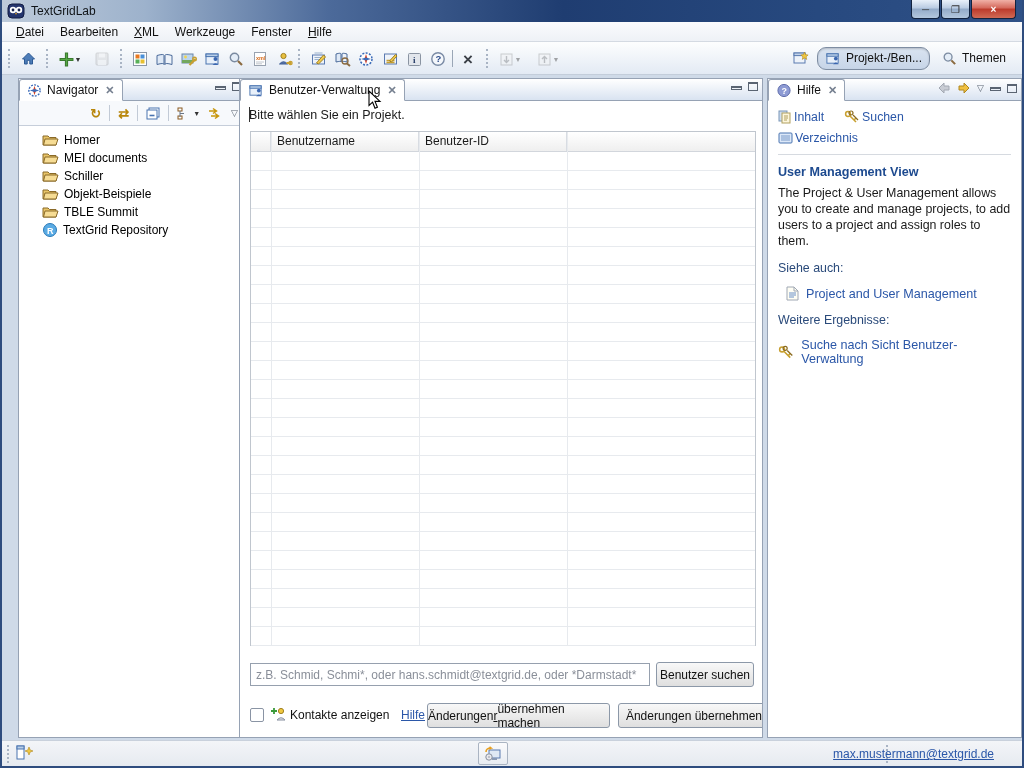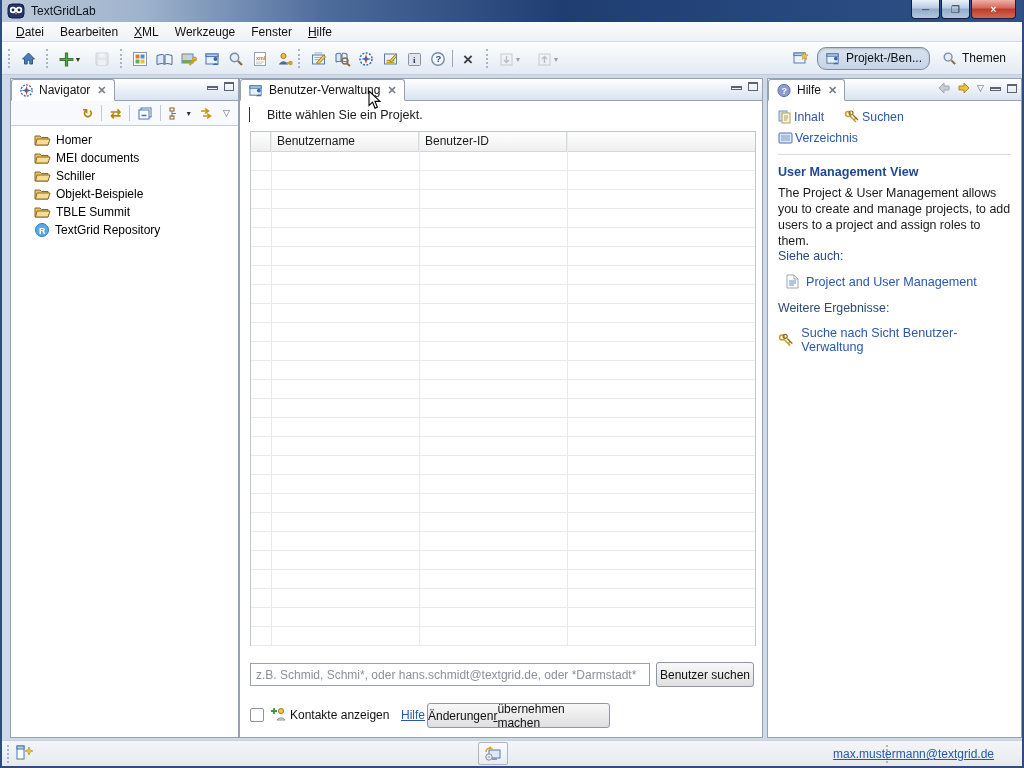--- a/index.html
+++ b/index.html
@@ -55,21 +55,21 @@
   
   .viewbar { position:absolute; top:22px; left:0; right:0; height:25px; background:#f7f9fc; border-bottom:1px solid #c6ceda;
     display:flex; align-items:center; justify-content:flex-end; gap:8px; padding-right:8px; }
   .viewbar .vsep { width:1px; height:16px; background:#c2cad6; }
   .gold { color:#b8860b; font-weight:bold; }
   .tree { position:absolute; top:48px; left:0; right:0; bottom:0; background:#fff; padding-top:4px; }
   .tree-row { height:18px; display:flex; align-items:center; gap:5px; padding-left:23px; font-size:12px; color:#000; }
 
   
   .econtent { position:absolute; top:22px; left:0; right:0; bottom:0; background:#fff; overflow:hidden; }
-  .msg { position:absolute; top:7px; left:27px; font-size:12.5px; color:#1a1a1a; }
+  .msg { position:absolute; top:7px; left:9px; font-size:12.5px; color:#1a1a1a; }
   .caret { position:absolute; top:6px; left:9px; width:1px; height:15px; background:#333; }
   .utable { position:absolute; top:30px; left:10px; width:506px; height:515px; border:1px solid #c0c6ce; }
   .thead { display:flex; height:20px; background:linear-gradient(#ffffff,#efefef); border-bottom:1px solid #d2d6dc; }
   .th { font-size:12px; color:#1a1a1a; padding:2px 0 0 6px; border-right:1px solid #d8dce2; }
   .tc0 { width:20px; } .tc1 { width:148px; } .tc2 { width:148px; } .tc3 { flex:1; border-right:none; }
   .tbody { position:relative; height:494px; overflow:hidden; }
   .trow { height:19px; border-bottom:1px solid #e7eaee; }
   .vline { position:absolute; top:0; bottom:0; width:1px; background:#e7eaee; }
   .search-row input { position:absolute; top:562px; left:10px; width:400px; height:23px; border:1px solid #96a0ae;
      font-size:12px; padding:0 5px; color:#222; font-family:"Liberation Sans",sans-serif; }
@@ -86,21 +86,21 @@
   .btn-apply { position:absolute; top:2px; left:378px; width:152px; height:25px; }
   .btn u { text-decoration:underline; }
 
   
   .hcontent { position:absolute; top:22px; left:0; right:0; bottom:0; background:#fff; padding:9px 10px; overflow:hidden; }
   .hnav-line { display:flex; align-items:center; gap:6px; margin-bottom:7px; }
   .hlink { font-size:12.3px; color:#2b57a8; display:inline-flex; align-items:center; gap:2px; }
   .hlink.bold { font-weight:bold; color:#1d3e94; font-size:13px; }
   .hsep { border-top:1px solid #d6dae0; margin:9px 0 10px; }
   .htitle { font-size:12.6px; font-weight:bold; color:#1d4a8f; margin-bottom:6px; }
-  .hbody { font-size:12.4px; color:#1a1a1a; line-height:16px; }
+  .hbody { font-size:12.4px; color:#1a1a1a; line-height:16px; margin-bottom:12px; }
   .hlabel { font-size:12.4px; color:#2a4a7a; margin-bottom:11px; }
   .hlinkrow { display:flex; align-items:center; gap:7px; margin-bottom:12px; }
   .hlinkrow .hlink { font-size:12.6px; }
 
   
   .statusbar { position:absolute; top:740px; left:0; width:100%; height:26px;
      background:linear-gradient(#f3f5f8,#e6eaf0); border-top:1px solid #c9d1dc; }
   .sgrip { position:absolute; top:4px; width:3px; height:18px; border-left:2px dotted #a9b4c4; }
   .status-user { position:absolute; right:28px; top:6px; font-size:12px; color:#2b57a8; text-decoration:underline; }
   .prog-btn { position:absolute; left:476px; top:1px; width:30px; height:23px; background:linear-gradient(#fbfbfc,#e8ecf2);
@@ -298,21 +298,21 @@
       <div class="persp-btn flat">
         <svg width="15" height="15" viewBox="0 0 16 16">
             <circle cx="6.5" cy="6.5" r="4.2" fill="#e4edf7" stroke="#7a8aa0" stroke-width="1.4"></circle>
             <path d="M10 10 L14 14" stroke="#8a6a40" stroke-width="2.2"></path>
           </svg>
         <span>Themen</span>
       </div>
     </div>
   </div>
 
-  <div class="panel" style="left:8px; top:78px; width:229px; height:660px;">
+  <div class="panel" style="left:16px; top:78px; width:229px; height:660px;">
     <div class="tabbar">
       <div class="tab">
         <svg width="15" height="15" viewBox="0 0 16 16">
             <circle cx="8" cy="8" r="6" fill="#fff" stroke="#3a6ab8" stroke-width="1.5" stroke-dasharray="2 1.4"></circle>
             <path d="M8 3 L9.6 8 L8 13 L6.4 8 Z" fill="#d04028"></path>
             <path d="M3 8 L8 6.4 L13 8 L8 9.6 Z" fill="#3a6ab8"></path>
           </svg>
         <span>Navigator</span>
         <span class="tab-close">✕</span>
       </div>
@@ -465,20 +465,21 @@
           <circle cx="11" cy="5" r="2.6" fill="#f0c840" stroke="#a08020"></circle>
           <path d="M7 14 Q11 9.5 15 14 Z" fill="#e8e8f0" stroke="#8890a0"></path>
         </svg>
         <span class="cb-label">Kontakte anzeigen</span>
         <span class="hilfe-link">Hilfe</span>
         <div class="btn btn-undo">
             <span>Änderungen </span>
             <u>r</u>
             <span>übernehmen machen</span>
           </div>
+        <div class="btn btn-apply">Änderungen übernehmen</div>
       </div>
     </div>
   </div>
 
   <div class="panel" style="left:765px; top:78px; width:255px; height:660px;">
     <div class="tabbar">
       <div class="tab">
         <svg width="16" height="15" viewBox="0 0 16 16">
             <circle cx="8" cy="8" r="6.5" fill="#8e9bd4" stroke="#5a68a8"></circle>
             <text x="5.3" y="11.5" font-size="9.5" fill="#fff" font-family="sans-serif" font-weight="bold">?</text>

